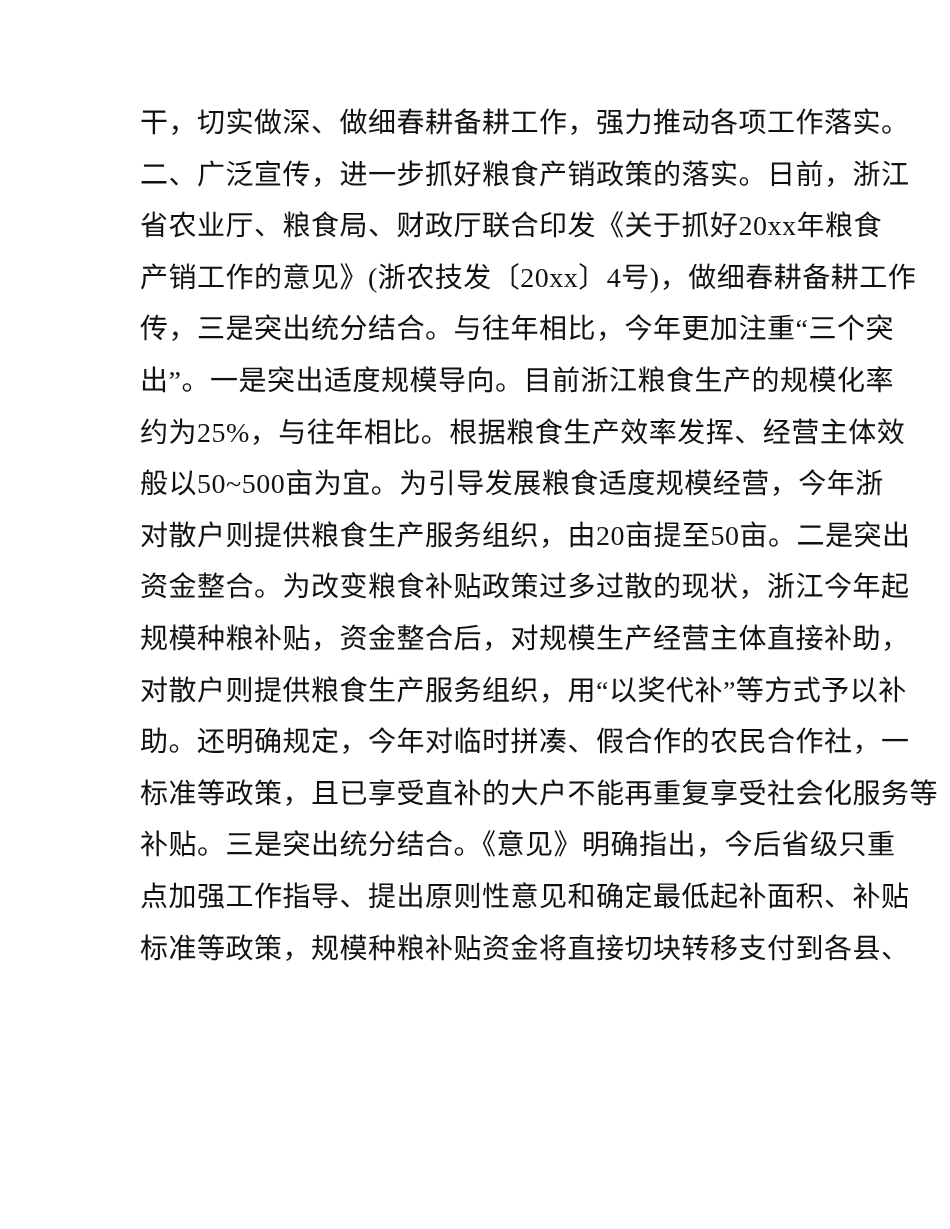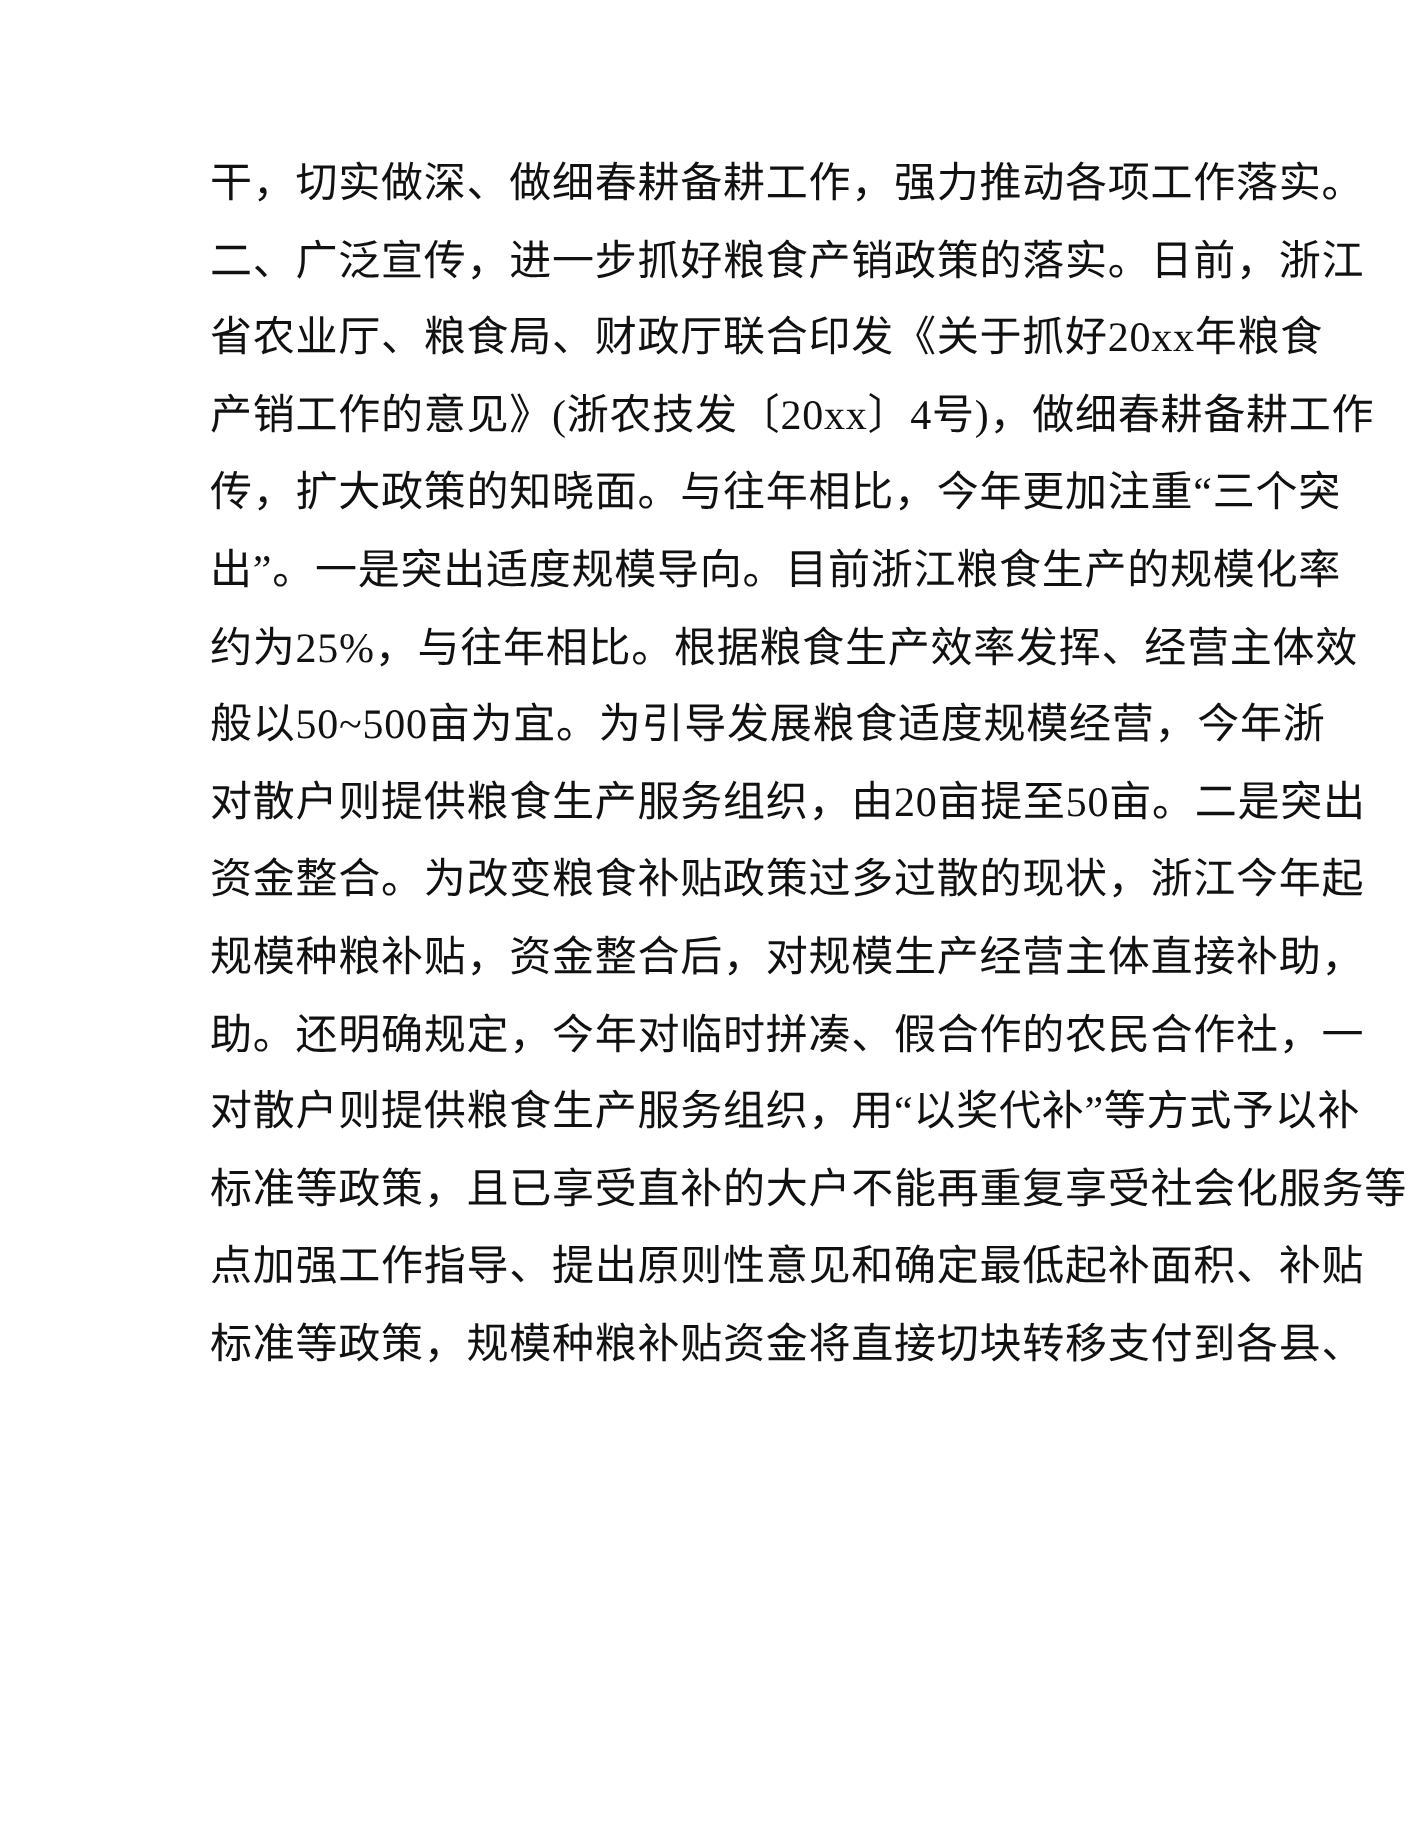--- a/index.html
+++ b/index.html
@@ -35,26 +35,27 @@
 </style>
 </head>
 <body>
 
 <div class="page">
   <div class="textblock">
     <div class="line">干，切实做深、做细春耕备耕工作，强力推动各项工作落实。</div>
     <div class="line">二、广泛宣传，进一步抓好粮食产销政策的落实。日前，浙江</div>
     <div class="line">省农业厅、粮食局、财政厅联合印发《关于抓好20xx年粮食</div>
     <div class="line">产销工作的意见》(浙农技发〔20xx〕4号)，做细春耕备耕工作</div>
-    <div class="line">传，扩大政策的知晓面。与往年相比，今年更加注重“三个突</div>
+    <div class="line">传，三是突出统分结合。与往年相比，今年更加注重“三个突</div>
     <div class="line">出”。一是突出适度规模导向。目前浙江粮食生产的规模化率</div>
     <div class="line">约为25%，与往年相比。根据粮食生产效率发挥、经营主体效</div>
     <div class="line">般以50~500亩为宜。为引导发展粮食适度规模经营，今年浙</div>
     <div class="line">对散户则提供粮食生产服务组织，由20亩提至50亩。二是突出</div>
     <div class="line">资金整合。为改变粮食补贴政策过多过散的现状，浙江今年起</div>
     <div class="line">规模种粮补贴，资金整合后，对规模生产经营主体直接补助，</div>
+    <div class="line">对散户则提供粮食生产服务组织，用“以奖代补”等方式予以补</div>
     <div class="line">助。还明确规定，今年对临时拼凑、假合作的农民合作社，一</div>
-    <div class="line">对散户则提供粮食生产服务组织，用“以奖代补”等方式予以补</div>
     <div class="line">标准等政策，且已享受直补的大户不能再重复享受社会化服务等</div>
+    <div class="line">补贴。三是突出统分结合。《意见》明确指出，今后省级只重</div>
     <div class="line">点加强工作指导、提出原则性意见和确定最低起补面积、补贴</div>
     <div class="line">标准等政策，规模种粮补贴资金将直接切块转移支付到各县、</div>
   </div>
 </div>
 
 </body></html>

